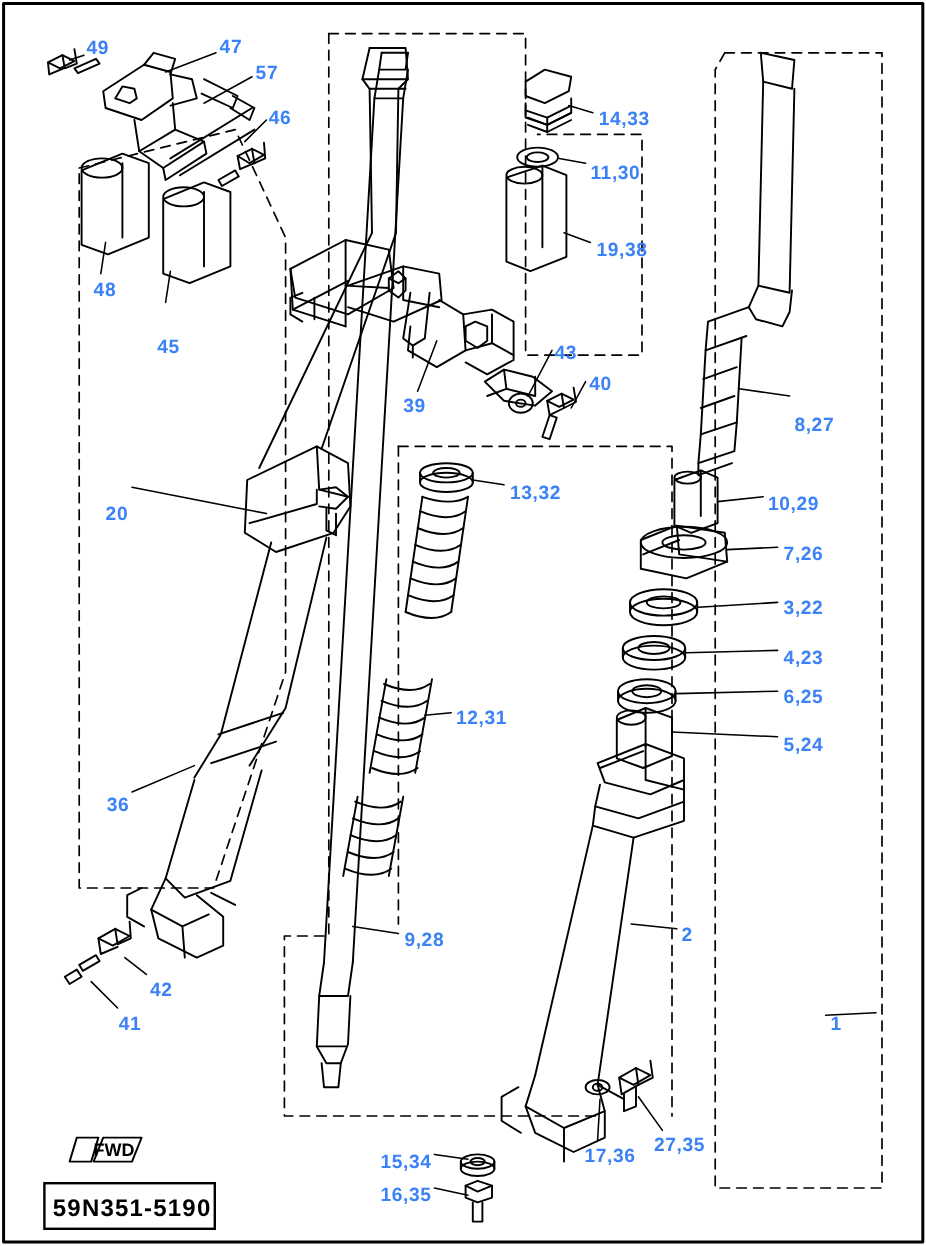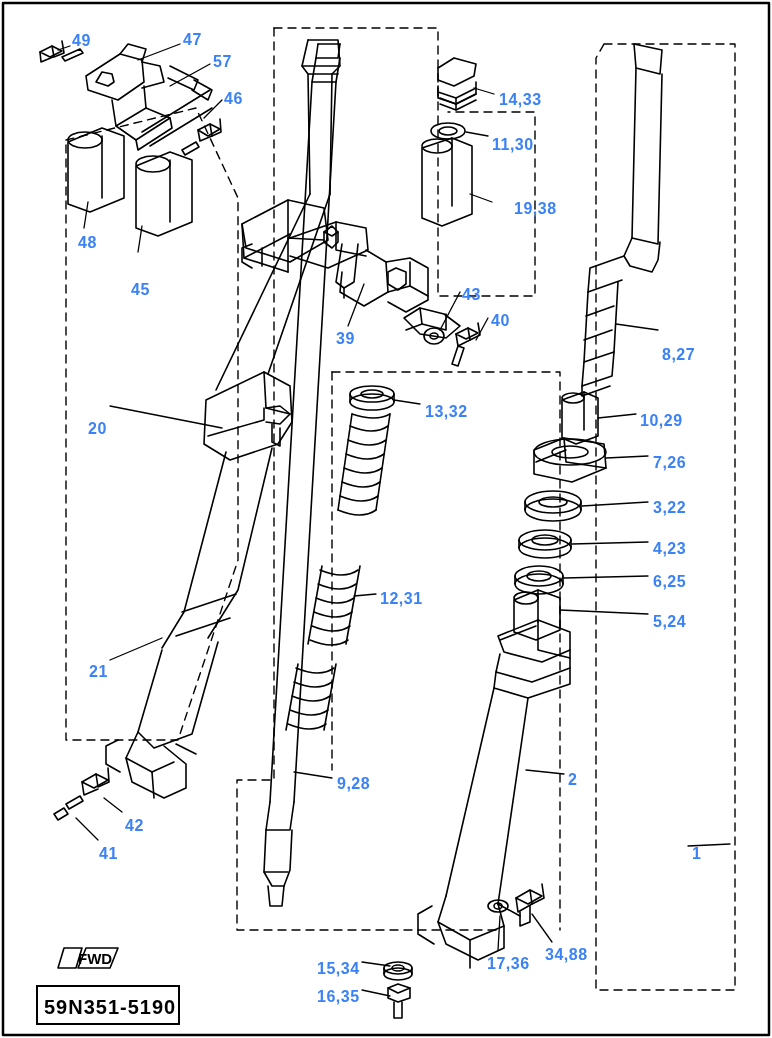--- a/index.html
+++ b/index.html
@@ -329,42 +329,42 @@
   </svg>
 
   <div class="lbl partno" style="left:72px;top:32px;">49</div>
   <div class="lbl partno" style="left:183px;top:31px;">47</div>
   <div class="lbl partno" style="left:213px;top:53px;">57</div>
   <div class="lbl partno" style="left:224px;top:90px;">46</div>
   <div class="lbl partno" style="left:78px;top:234px;">48</div>
   <div class="lbl partno" style="left:131px;top:269px;margin-top:12px;">45</div>
   <div class="lbl partno" style="left:499px;top:91px;">14,33</div>
   <div class="lbl partno" style="left:492px;top:136px;">11,30</div>
-  <div class="lbl partno" style="left:514px;top:200px;text-align:center;">19,38</div>
+  <div class="lbl partno" style="left:497px;top:200px;text-align:center;">19,38</div>
   <div class="lbl partno" style="left:662px;top:346px;text-align:right;">8,27</div>
   <div class="lbl partno" style="left:462px;top:286px;">43</div>
   <div class="lbl partno" style="left:491px;top:312px;">40</div>
   <div class="lbl partno" style="left:336px;top:330px;">39</div>
   <div class="lbl partno" style="left:640px;top:412px;">10,29</div>
   <div class="lbl partno" style="left:653px;top:454px;">7,26</div>
   <div class="lbl partno" style="left:653px;top:499px;">3,22</div>
   <div class="lbl partno" style="left:653px;top:540px;">4,23</div>
   <div class="lbl partno" style="left:653px;top:573px;">6,25</div>
   <div class="lbl partno" style="left:653px;top:613px;">5,24</div>
   <div class="lbl partno" style="left:425px;top:403px;">13,32</div>
   <div class="lbl partno" style="left:88px;top:400px;margin-top:20px;">20</div>
   <div class="lbl partno" style="left:380px;top:590px;">12,31</div>
-  <div class="lbl partno" style="left:89px;top:663px;">21</div>
+  <div class="lbl partno" style="left:89px;top:663px;">36</div>
   <div class="lbl partno" style="left:337px;top:775px;">9,28</div>
   <div class="lbl partno" style="left:568px;top:771px;">2</div>
   <div class="lbl partno" style="left:125px;top:817px;">42</div>
   <div class="lbl partno" style="left:99px;top:845px;text-align:center;">41</div>
   <div class="lbl partno" style="left:692px;top:845px;">1</div>
   <div class="lbl partno" style="left:487px;top:955px;">17,36</div>
-  <div class="lbl partno" style="left:545px;top:946px;">34,88</div>
+  <div class="lbl partno" style="left:545px;top:946px;">27,35</div>
   <div class="lbl partno" style="left:317px;top:960px;">15,34</div>
   <div class="lbl partno" style="left:317px;top:988px;text-align:center;">16,35</div>
 
   <div id="fwdtxt">FWD</div>
 
   <div id="codebox"></div>
   <div id="partcode">59N351-5190</div>
 
 </div>
 

